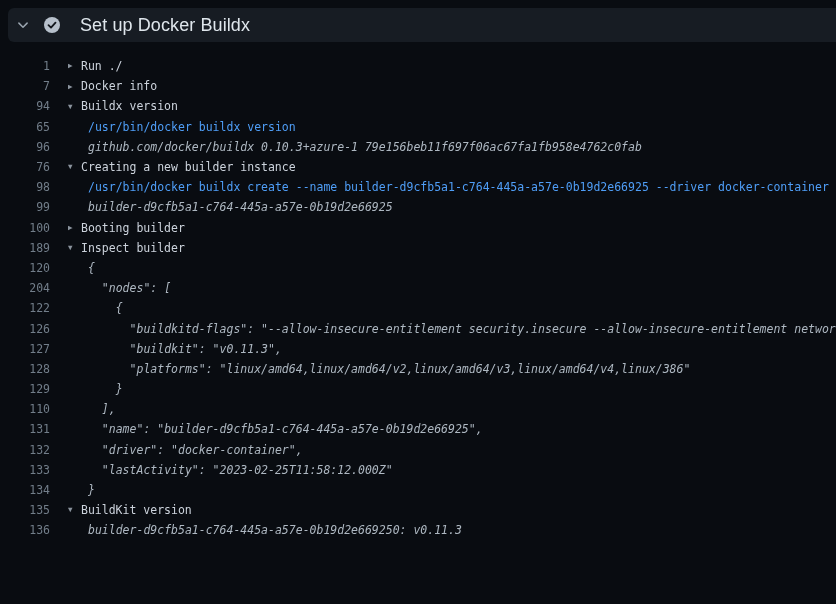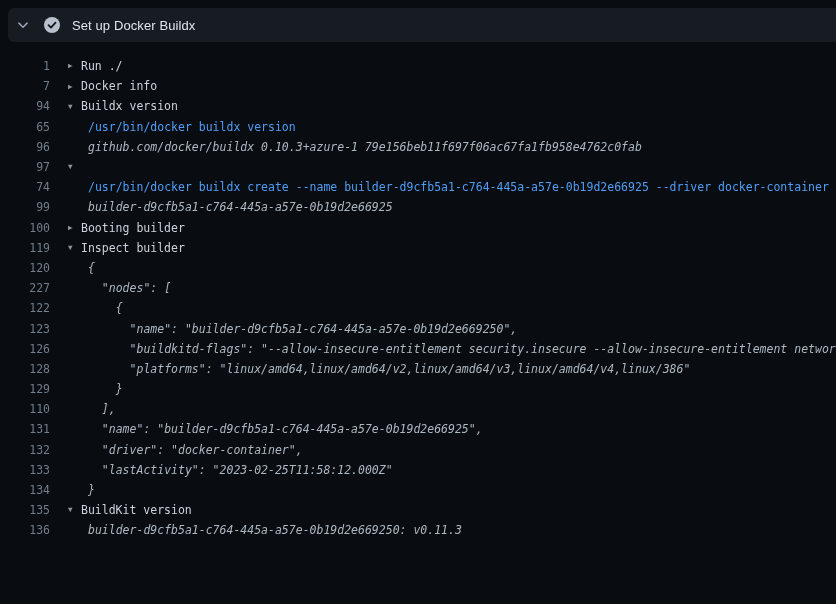--- a/index.html
+++ b/index.html
@@ -22,23 +22,23 @@
     width: 30px; height: 34px;
     display: flex; align-items: center; justify-content: center;
     color: #9aa4af;
   }
   .status-ic {
     width: 16px; height: 16px;
     margin-left: 6px;
     display: flex; align-items: center; justify-content: center;
   }
   .step-title {
-    margin-left: 12px;
+    margin-left: 20px;
     font-family: "Liberation Sans", "DejaVu Sans", sans-serif;
-    font-size: 13px;
+    font-size: 18px;
     color: #dfe6ec;
     letter-spacing: .1px;
   }
   .log {
     position: absolute;
     top: 56px; left: 0; right: 0; bottom: 0;
     overflow: hidden;
   }
   .row {
     height: 20.2px;
@@ -85,30 +85,30 @@
   </span>
   <span class="step-title">Set up Docker Buildx</span>
 </div>
 
 <div class="log">
     <div class="row group"><span class="num">1</span><span class="arrow">▶</span><span class="gtxt">Run ./</span></div>
     <div class="row group"><span class="num">7</span><span class="arrow">▶</span><span class="gtxt">Docker info</span></div>
     <div class="row group"><span class="num">94</span><span class="arrow">▼</span><span class="gtxt">Buildx version</span></div>
     <div class="row"><span class="num">65</span><span class="otxt command">/usr/bin/docker buildx version</span></div>
     <div class="row"><span class="num">96</span><span class="otxt output">github.com/docker/buildx 0.10.3+azure-1 79e156beb11f697f06ac67fa1fb958e4762c0fab</span></div>
-    <div class="row group"><span class="num">97</span><span class="arrow">▼</span></div>
-    <div class="row"><span class="num">74</span><span class="otxt command">/usr/bin/docker buildx create --name builder-d9cfb5a1-c764-445a-a57e-0b19d2e66925 --driver docker-container</span></div>
+    <div class="row group"><span class="num">76</span><span class="arrow">▼</span><span class="gtxt">Creating a new builder instance</span></div>
+    <div class="row"><span class="num">98</span><span class="otxt command">/usr/bin/docker buildx create --name builder-d9cfb5a1-c764-445a-a57e-0b19d2e66925 --driver docker-container</span></div>
     <div class="row"><span class="num">99</span><span class="otxt output">builder-d9cfb5a1-c764-445a-a57e-0b19d2e66925</span></div>
     <div class="row group"><span class="num">100</span><span class="arrow">▶</span><span class="gtxt">Booting builder</span></div>
-    <div class="row group"><span class="num">119</span><span class="arrow">▼</span><span class="gtxt">Inspect builder</span></div>
+    <div class="row group"><span class="num">189</span><span class="arrow">▼</span><span class="gtxt">Inspect builder</span></div>
     <div class="row"><span class="num">120</span><span class="otxt output">{</span></div>
-    <div class="row"><span class="num">227</span><span class="otxt output">  "nodes": [</span></div>
+    <div class="row"><span class="num">204</span><span class="otxt output">  "nodes": [</span></div>
     <div class="row"><span class="num">122</span><span class="otxt output">    {</span></div>
-    <div class="row"><span class="num">123</span><span class="otxt output">      "name": "builder-d9cfb5a1-c764-445a-a57e-0b19d2e669250",</span></div>
     <div class="row"><span class="num">126</span><span class="otxt output">      "buildkitd-flags": "--allow-insecure-entitlement security.insecure --allow-insecure-entitlement network.host",</span></div>
+    <div class="row"><span class="num">127</span><span class="otxt output">      "buildkit": "v0.11.3",</span></div>
     <div class="row"><span class="num">128</span><span class="otxt output">      "platforms": "linux/amd64,linux/amd64/v2,linux/amd64/v3,linux/amd64/v4,linux/386"</span></div>
     <div class="row"><span class="num">129</span><span class="otxt output">    }</span></div>
     <div class="row"><span class="num">110</span><span class="otxt output">  ],</span></div>
     <div class="row"><span class="num">131</span><span class="otxt output">  "name": "builder-d9cfb5a1-c764-445a-a57e-0b19d2e66925",</span></div>
     <div class="row"><span class="num">132</span><span class="otxt output">  "driver": "docker-container",</span></div>
     <div class="row"><span class="num">133</span><span class="otxt output">  "lastActivity": "2023-02-25T11:58:12.000Z"</span></div>
     <div class="row"><span class="num">134</span><span class="otxt output">}</span></div>
     <div class="row group"><span class="num">135</span><span class="arrow">▼</span><span class="gtxt">BuildKit version</span></div>
     <div class="row"><span class="num">136</span><span class="otxt output">builder-d9cfb5a1-c764-445a-a57e-0b19d2e669250: v0.11.3</span></div>
   </div>

